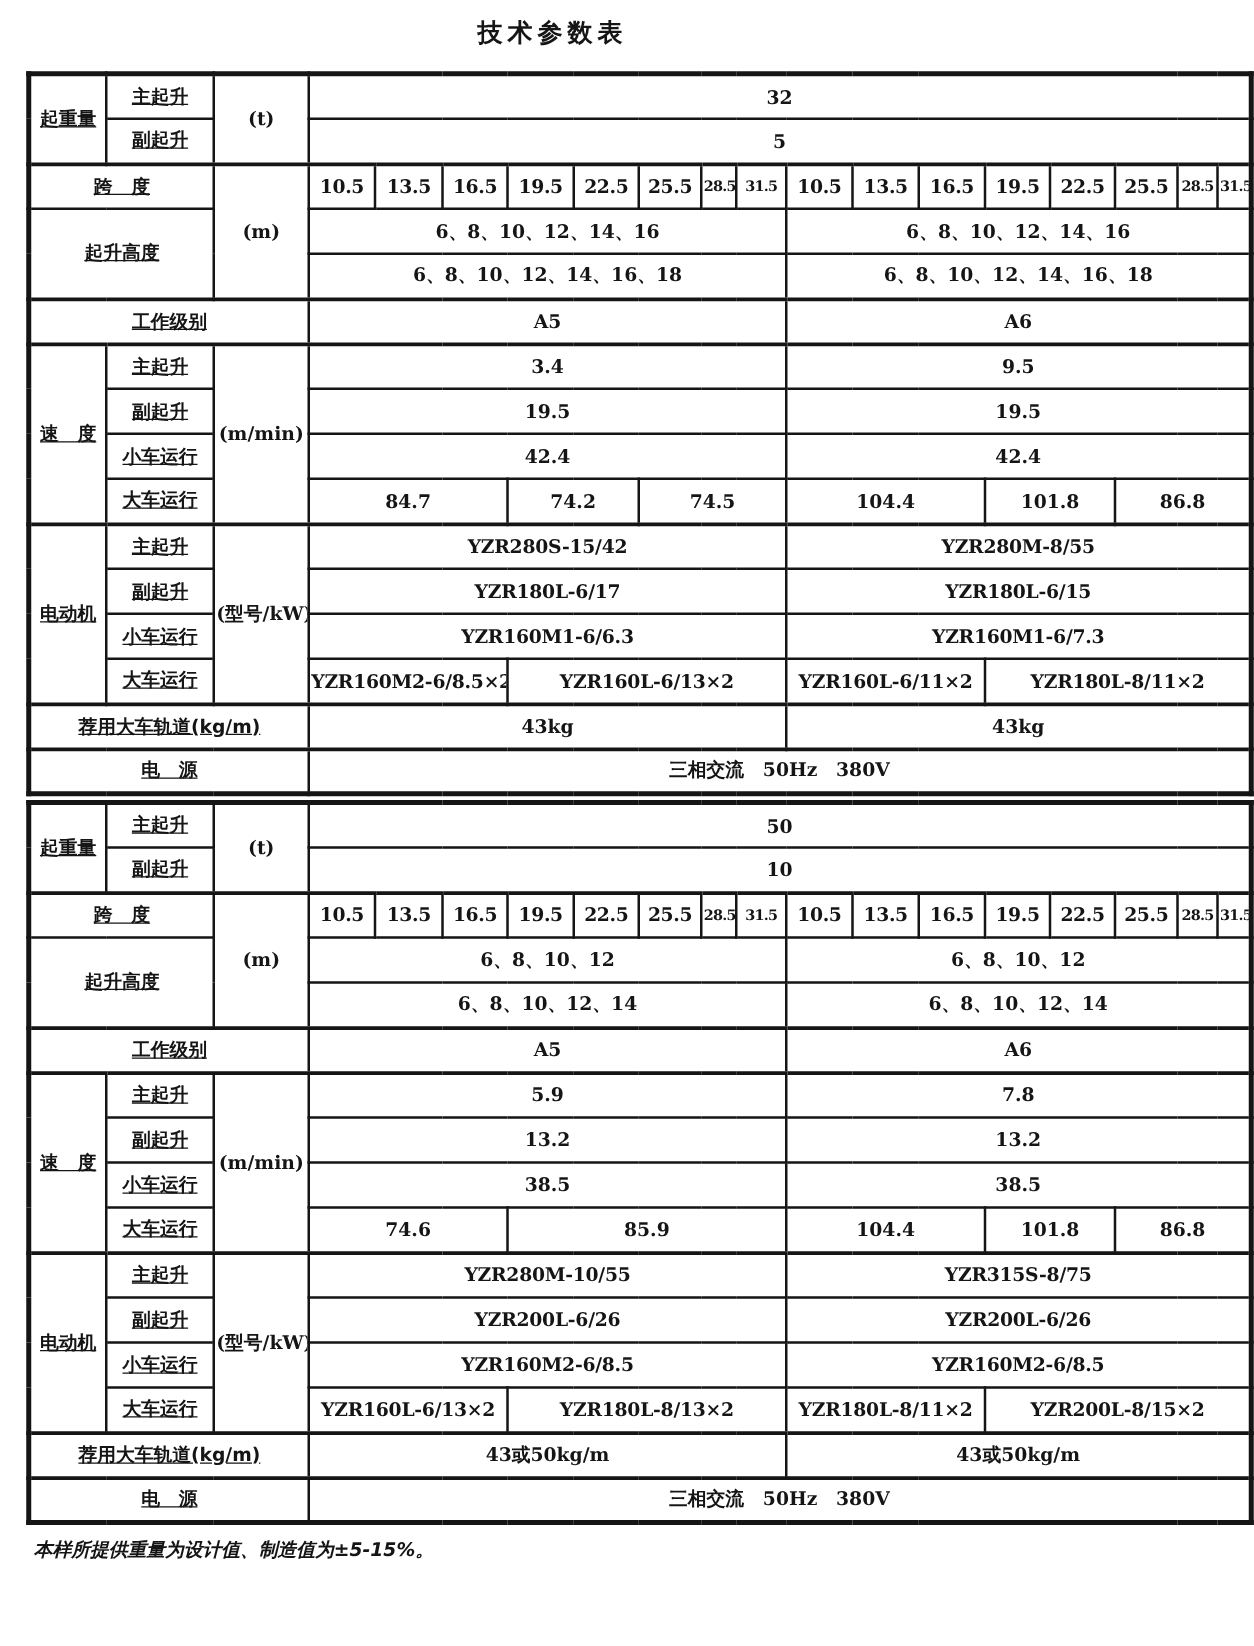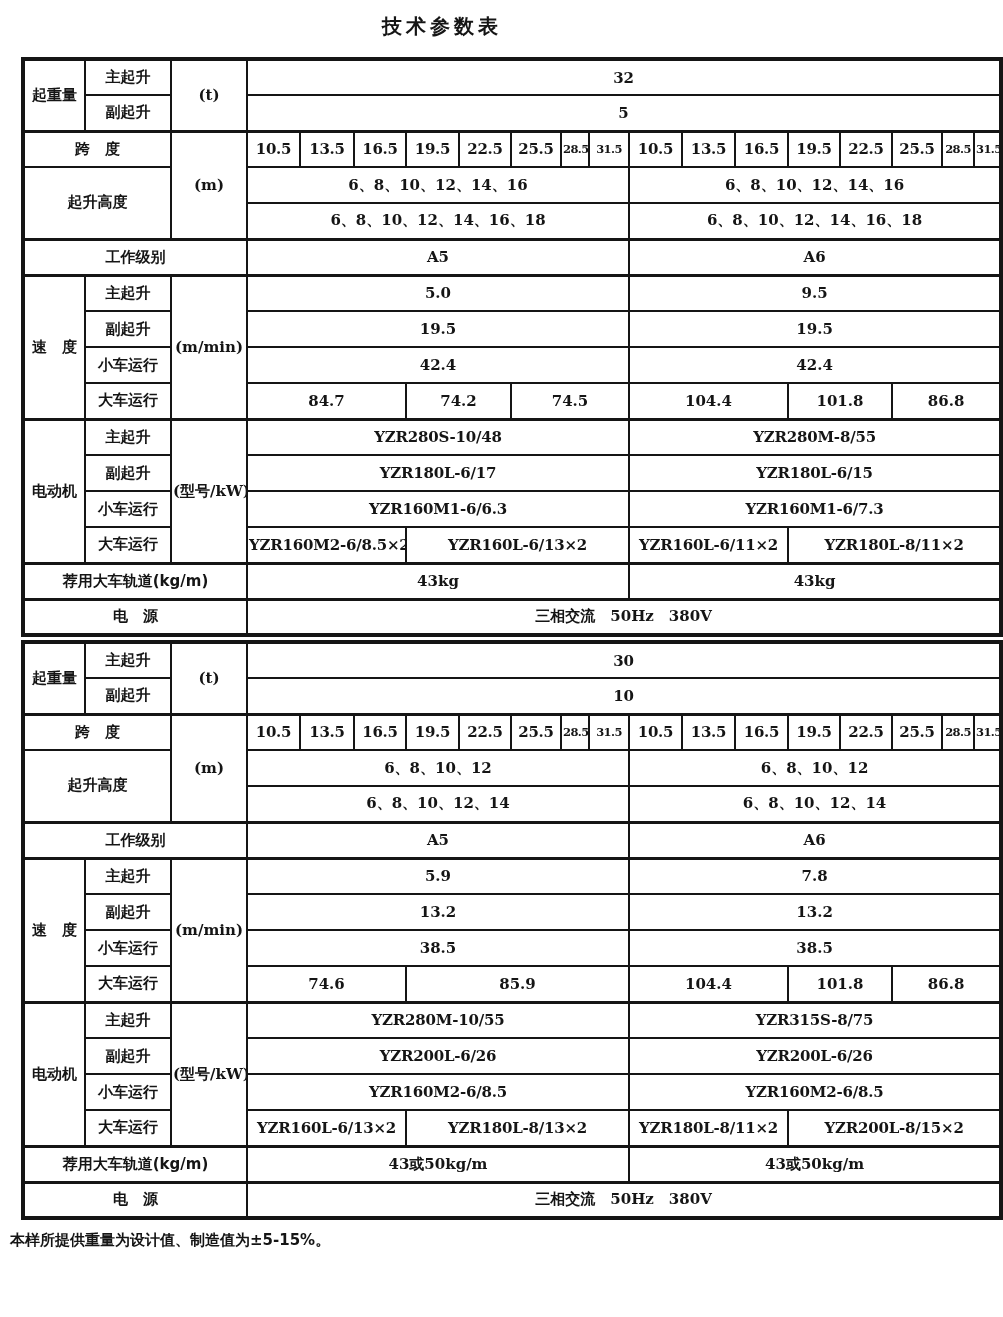--- a/index.html
+++ b/index.html
@@ -40,31 +40,33 @@
     font-size: 15px;
     font-weight: bold;
     overflow: hidden;
     white-space: nowrap;
   }
   .spec tr.gt > td { border-top-width: 3px; }
 
   .lbl {
     font-family: "DejaVu Sans", "Liberation Sans", sans-serif;
     font-size: 16px;
+    text-decoration: underline;
   }
   .unit { font-size: 14px; }
   .span-cell { font-size: 14px; letter-spacing: -0.3px; }
   .span-cell.small { font-size: 11.5px; letter-spacing: -0.6px; margin-top: 16px; }
   .model-cell { font-size: 14.5px; letter-spacing: -0.2px; }
 
   .note {
-    margin: 11px 0 0 10px;
+    margin: 11px 0 0 27px;
     font-family: "DejaVu Sans", "Liberation Sans", sans-serif;
     font-size: 15px;
     font-weight: bold;
+    font-style: italic;
   }
 </style>
 </head>
 <body>
 
 <div class="page">
 
   <div class="doc-title">技术参数表</div>
 
   <table class="spec">
@@ -131,21 +133,21 @@
     </tr>
     <tr class="gt">
       <td class="lbl" colspan="3">工作级别</td>
       <td colspan="8">A5</td>
       <td colspan="8">A6</td>
     </tr>
     <tr class="gt">
       <td class="lbl" rowspan="4">速　度</td>
       <td class="lbl">主起升</td>
       <td class="unit" rowspan="4">(m/min)</td>
-      <td colspan="8">5.0</td>
+      <td colspan="8">3.4</td>
       <td colspan="8">9.5</td>
     </tr>
     <tr>
       <td class="lbl">副起升</td>
       <td colspan="8">19.5</td>
       <td colspan="8">19.5</td>
     </tr>
     <tr>
       <td class="lbl">小车运行</td>
       <td colspan="8">42.4</td>
@@ -157,21 +159,21 @@
       <td colspan="2">74.2</td>
       <td colspan="3">74.5</td>
       <td colspan="3">104.4</td>
       <td colspan="2">101.8</td>
       <td colspan="3">86.8</td>
     </tr>
     <tr class="gt">
       <td class="lbl" rowspan="4">电动机</td>
       <td class="lbl">主起升</td>
       <td class="unit" rowspan="4">(型号/kW)</td>
-      <td class="model-cell" colspan="8">YZR280S-10/48</td>
+      <td class="model-cell" colspan="8">YZR280S-15/42</td>
       <td class="model-cell" colspan="8">YZR280M-8/55</td>
     </tr>
     <tr>
       <td class="lbl">副起升</td>
       <td class="model-cell" colspan="8">YZR180L-6/17</td>
       <td class="model-cell" colspan="8">YZR180L-6/15</td>
     </tr>
     <tr>
       <td class="lbl">小车运行</td>
       <td class="model-cell" colspan="8">YZR160M1-6/6.3</td>
@@ -216,21 +218,21 @@
       <col style="width:52px">
         <col style="width:50px">
         <col style="width:32px">
         <col style="width:27px">
     </colgroup>
     <tbody>
         <tr>
       <td class="lbl" rowspan="2">起重量</td>
       <td class="lbl">主起升</td>
       <td class="unit" rowspan="2">(t)</td>
-      <td colspan="16">30</td>
+      <td colspan="16">50</td>
     </tr>
     <tr>
       <td class="lbl">副起升</td>
       <td colspan="16">10</td>
     </tr>
     <tr class="gt">
       <td class="lbl" colspan="2">跨　度</td>
       <td class="unit" rowspan="3">(m)</td>
       <td class="span-cell">10.5</td>
       <td class="span-cell">13.5</td>

